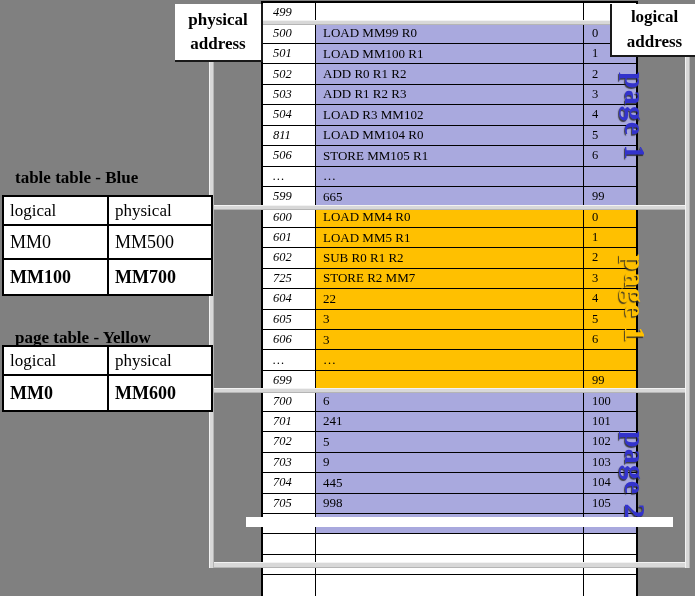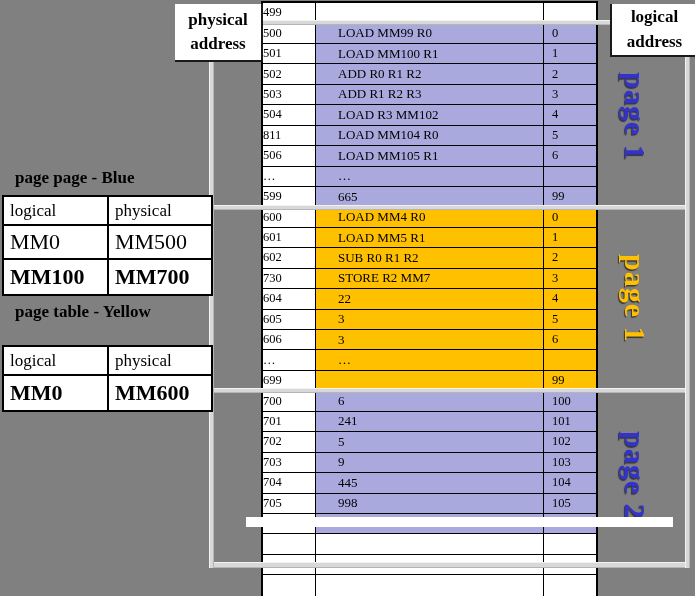--- a/index.html
+++ b/index.html
@@ -5,22 +5,22 @@
   html,body{margin:0;padding:0;}
   body{font-family:"Liberation Serif","DejaVu Serif",serif;}
   .stage{position:relative;width:695px;height:596px;background:#808080;overflow:hidden;}
 
   
   .mem-table{position:absolute;left:261px;top:1px;border:2px solid #000;background:#fff;z-index:1;}
   .mem-row{display:flex;height:20.45px;box-sizing:border-box;border-bottom:1.5px solid #000;}
   .mem-row:last-child{border-bottom:none;}
   .cell{box-sizing:border-box;display:flex;align-items:center;overflow:hidden;white-space:nowrap;
         font-size:13px;color:#000;background:#fff;}
-  .cell.addr{width:53px;border-right:1.5px solid #000;padding-left:0;font-size:12.5px;}
-  .cell.content{width:228px;border-right:1.5px solid #000;padding-left:22px;}
+  .cell.addr{width:53px;border-right:1.5px solid #000;padding-left:10px;font-size:12.5px;font-style:italic;}
+  .cell.content{width:268px;border-right:1.5px solid #000;padding-left:7px;}
   .cell.logical{width:52px;padding-left:8px;font-size:12.5px;}
   .fill-b{background:var(--blue,#a9a9de);}
   .fill-y{background:var(--yellow,#ffc000);}
   .fill-w{background:#fff;}
 
   
   .gline{position:absolute;background:#d8d8d8;border-top:1px solid #f2f2f2;border-bottom:1px solid #b5b5b5;
          box-sizing:border-box;z-index:2;}
   .gline.v{border-top:none;border-bottom:none;border-left:1px solid #f2f2f2;border-right:1px solid #b5b5b5;}
   #hline-1{left:210px;top:20px;width:480px;height:5px;}
@@ -43,34 +43,34 @@
   .marker{position:absolute;left:607px;width:56px;display:flex;align-items:center;justify-content:center;z-index:3;}
   .marker span{writing-mode:vertical-rl;font-weight:bold;font-size:30px;letter-spacing:1px;
                text-shadow:1.5px 1.5px 1px rgba(40,40,40,0.85);}
   #marker-0{top:26px;height:180px;}
   #marker-1{top:209px;height:178px;}
   #marker-2{top:391px;height:168px;}
 
   
   .pt-title{position:absolute;left:15px;font-weight:bold;font-size:17px;color:#000;z-index:3;}
   #pt-title-0{top:168px;}
-  #pt-title-1{top:302px;}
+  #pt-title-1{top:328px;}
   .pt-table{position:absolute;left:2px;border:2px solid #000;background:#fff;z-index:3;}
   #pt-0{top:195px;}
   #pt-1{top:345px;}
   .pt-row{display:flex;box-sizing:border-box;border-bottom:2px solid #000;}
   .pt-row:last-child{border-bottom:none;font-weight:bold;}
   .pt-cell{box-sizing:border-box;display:flex;align-items:center;padding-left:6px;overflow:hidden;
            white-space:nowrap;color:#000;}
   .pt-cell.col0{width:105px;border-right:2px solid #000;}
   .pt-cell.col1{width:102px;}
   .pt-row.head{height:29px;}
   .pt-row.head .pt-cell{font-size:17px;}
   .pt-row.data{height:34px;}
-  .pt-row.data .pt-cell{font-size:22px;}
+  .pt-row.data .pt-cell{font-size:18px;}
 </style>
 </head>
 <body>
 
 <div class="stage" style="background: rgb(128, 128, 128);">
 
   <div class="gline" id="hline-1"></div>
   <div class="gline" id="hline-2"></div>
   <div class="gline" id="hline-3"></div>
   <div class="gline" id="hline-4"></div>
@@ -109,21 +109,21 @@
           <div class="cell content fill-b">LOAD R3 MM102</div>
           <div class="cell logical fill-b">4</div>
         </div>
         <div class="mem-row">
           <div class="cell addr fill-w">811</div>
           <div class="cell content fill-b">LOAD MM104 R0</div>
           <div class="cell logical fill-b">5</div>
         </div>
         <div class="mem-row">
           <div class="cell addr fill-w">506</div>
-          <div class="cell content fill-b">LOAD MM105 R1</div>
+          <div class="cell content fill-b">STORE MM105 R1</div>
           <div class="cell logical fill-b">6</div>
         </div>
         <div class="mem-row">
           <div class="cell addr fill-w">…</div>
           <div class="cell content fill-b">…</div>
           <div class="cell logical fill-b"></div>
         </div>
         <div class="mem-row">
           <div class="cell addr fill-w">599</div>
           <div class="cell content fill-b">665</div>
@@ -138,21 +138,21 @@
           <div class="cell addr fill-w">601</div>
           <div class="cell content fill-y">LOAD MM5 R1</div>
           <div class="cell logical fill-y">1</div>
         </div>
         <div class="mem-row">
           <div class="cell addr fill-w">602</div>
           <div class="cell content fill-y">SUB R0 R1 R2</div>
           <div class="cell logical fill-y">2</div>
         </div>
         <div class="mem-row">
-          <div class="cell addr fill-w">730</div>
+          <div class="cell addr fill-w">725</div>
           <div class="cell content fill-y">STORE R2 MM7</div>
           <div class="cell logical fill-y">3</div>
         </div>
         <div class="mem-row">
           <div class="cell addr fill-w">604</div>
           <div class="cell content fill-y">22</div>
           <div class="cell logical fill-y">4</div>
         </div>
         <div class="mem-row">
           <div class="cell addr fill-w">605</div>
@@ -241,21 +241,21 @@
   <div class="marker" id="marker-0">
       <span style="color: rgb(51, 51, 204);">page 1</span>
     </div>
   <div class="marker" id="marker-1">
       <span style="color: rgb(255, 192, 0);">page 1</span>
     </div>
   <div class="marker" id="marker-2">
       <span style="color: rgb(51, 51, 204);">page 2</span>
     </div>
 
-  <div class="pt-title" id="pt-title-0">page page - Blue</div>
+  <div class="pt-title" id="pt-title-0">table table - Blue</div>
   <div class="pt-table" id="pt-0">
       <div class="pt-row head">
         <div class="pt-cell col0">logical</div>
         <div class="pt-cell col1">physical</div>
       </div>
       <div class="pt-row data">
         <div class="pt-cell col0">MM0</div>
         <div class="pt-cell col1">MM500</div>
       </div>
       <div class="pt-row data">

